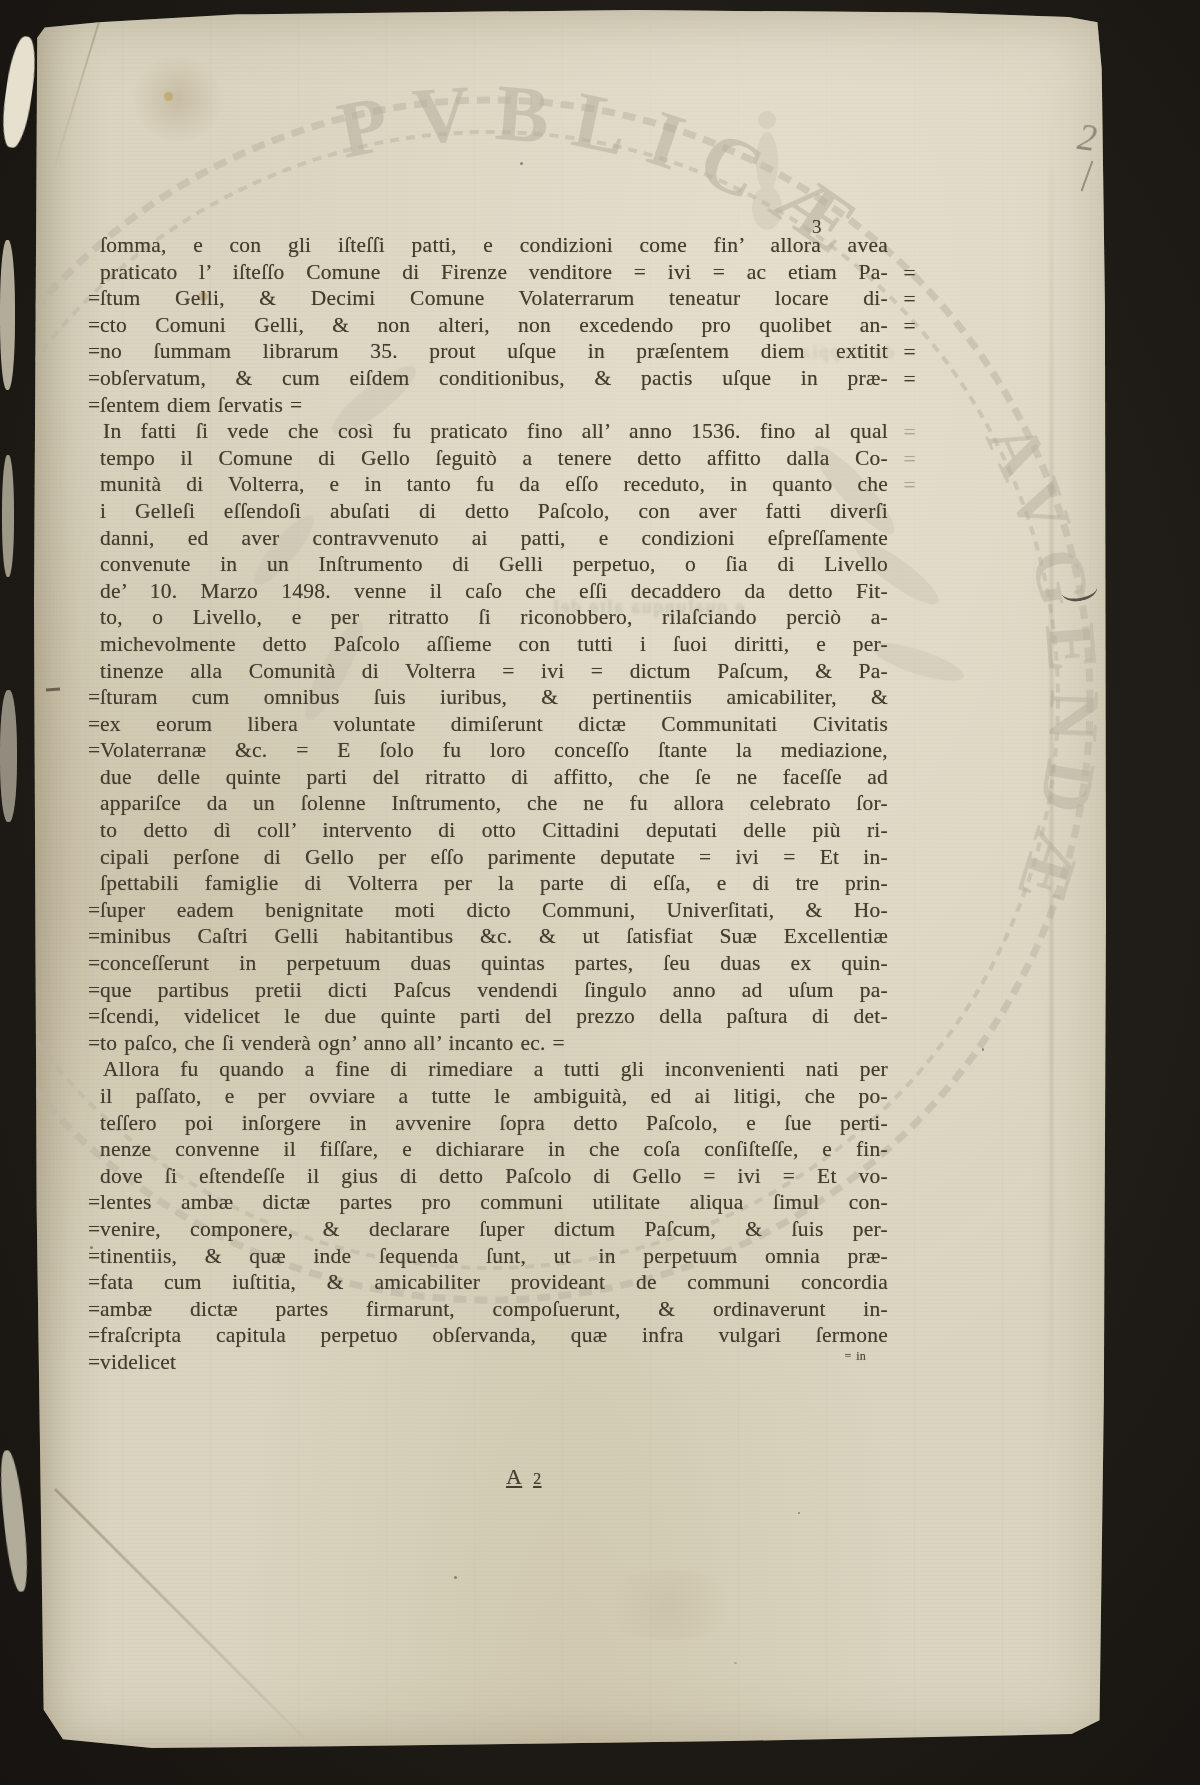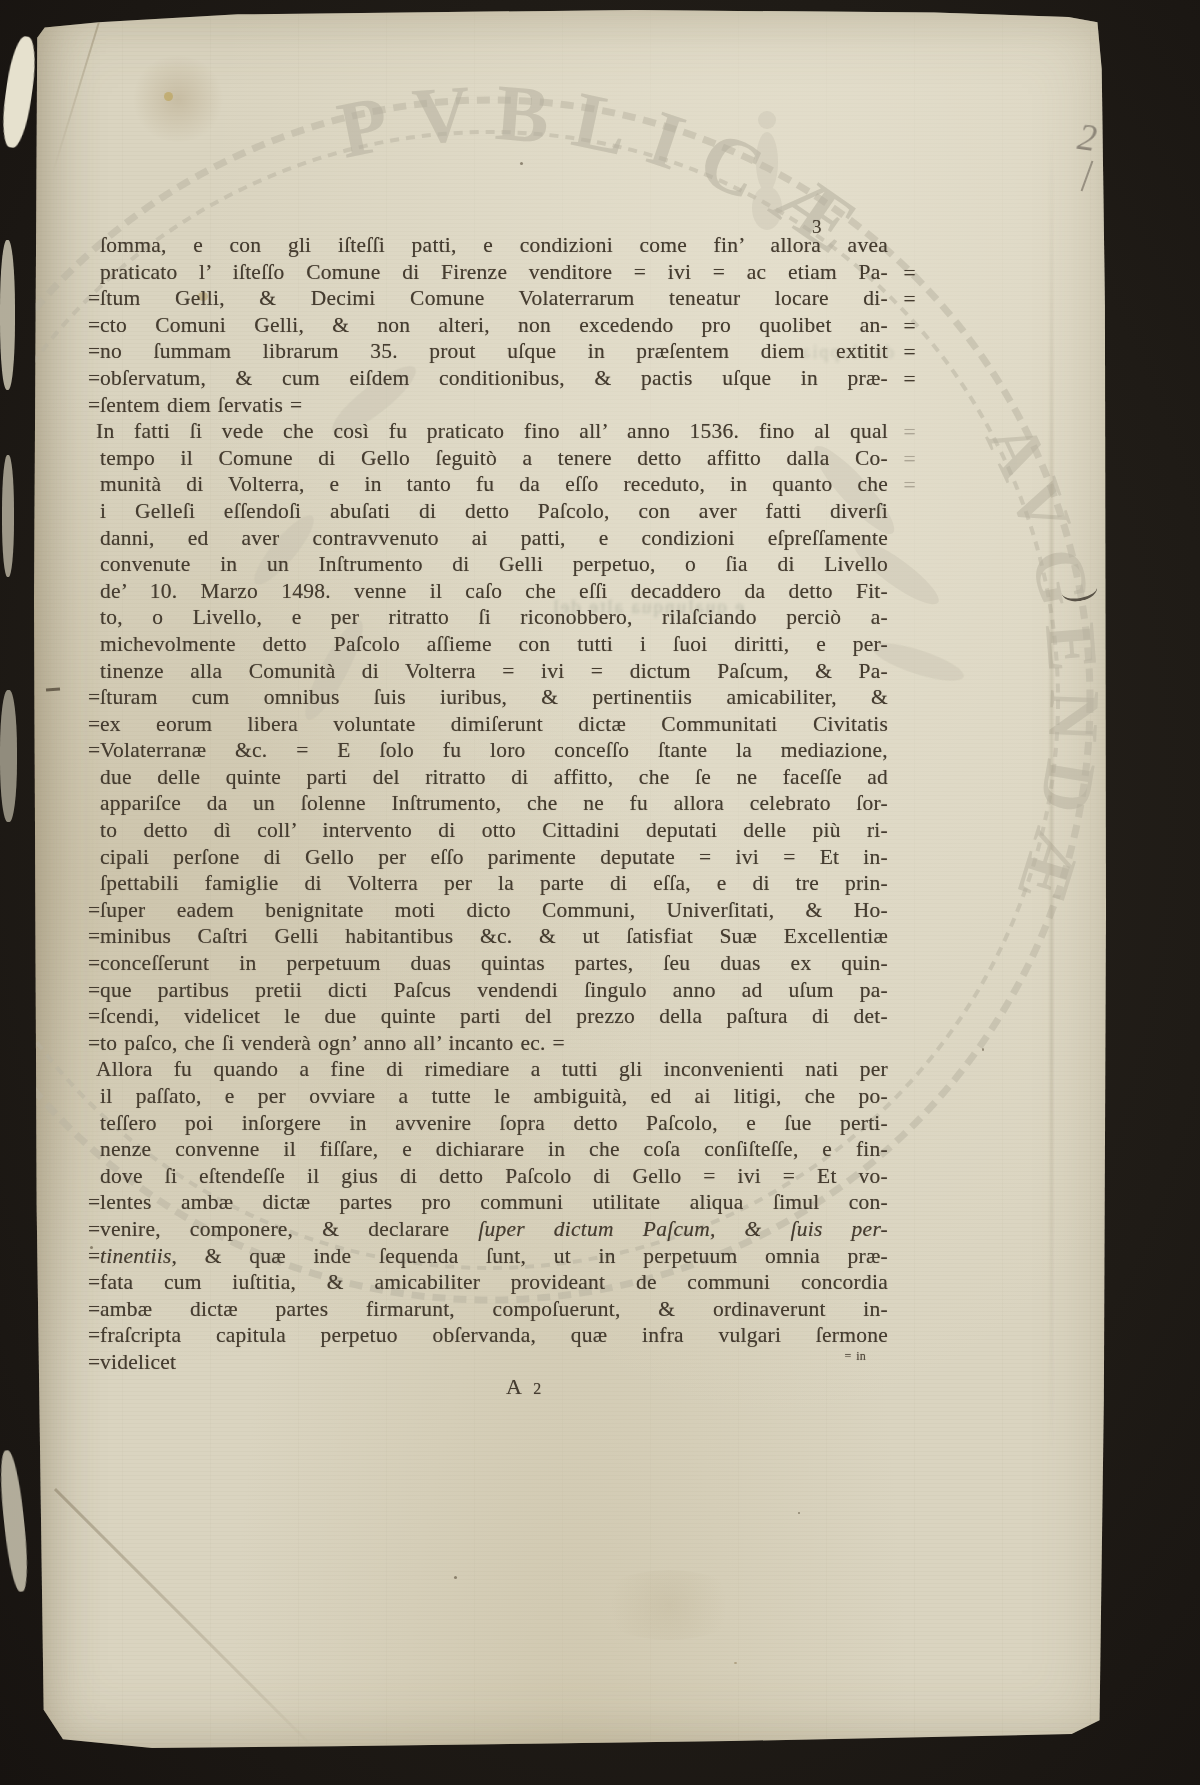--- a/index.html
+++ b/index.html
@@ -27,27 +27,27 @@
   
   .stamp{position:absolute;left:0;top:0;width:1072px;height:1736px;pointer-events:none;}
   .stamp text{font-family:"Liberation Serif","DejaVu Serif",serif;font-weight:bold;}
   
   .text-block{position:absolute;left:54px;top:222px;width:800px;color:#453c30;
               font-size:21.5px;letter-spacing:.25px;word-spacing:.06em;
               text-shadow:0 0 .7px rgba(66,56,42,.55);}
   .line{position:relative;line-height:26.6px;white-space:nowrap;}
   .line .txt{display:block;margin-left:12px;white-space:normal;}
   .line.just .txt{text-align:justify;text-align-last:justify;}
-  .line.flush .txt{margin-left:8px;}
+  .line.flush .txt{margin-left:15px;}
   .lm{position:absolute;left:0;top:0;}
   .rm{position:absolute;right:-28px;top:1px;}
   .rm.faint{opacity:.33;filter:blur(.5px);}
-  .it{font-style:italic;}
+  .it{}
   .page-number{position:absolute;left:724px;top:-16px;font-size:19px;color:#4a4134;}
-  .signature{position:absolute;left:418px;top:1142px;font-size:22px;color:#453c30;}
+  .signature{position:absolute;left:418px;top:1232px;font-size:22px;color:#453c30;text-decoration:underline;}
   .sig-num{font-size:16px;margin-left:11px;}
   .catchword{position:absolute;right:22px;top:1117px;font-size:12px;color:#453c30;opacity:.9;}
   
   .pencil{position:absolute;left:1044px;top:106px;font-size:37px;font-style:italic;color:#8d8679;
           transform:rotate(8deg);filter:blur(.4px);}
   .pencil-slash{position:absolute;left:1052px;top:150px;width:2px;height:32px;background:#979081;
           transform:rotate(20deg);filter:blur(.5px);}
   
   .ghost{position:absolute;left:250px;top:586px;width:460px;font-size:19px;color:rgba(98,112,96,.55);
          transform:scaleX(-1);filter:blur(1.4px);opacity:.5;letter-spacing:2px;}

